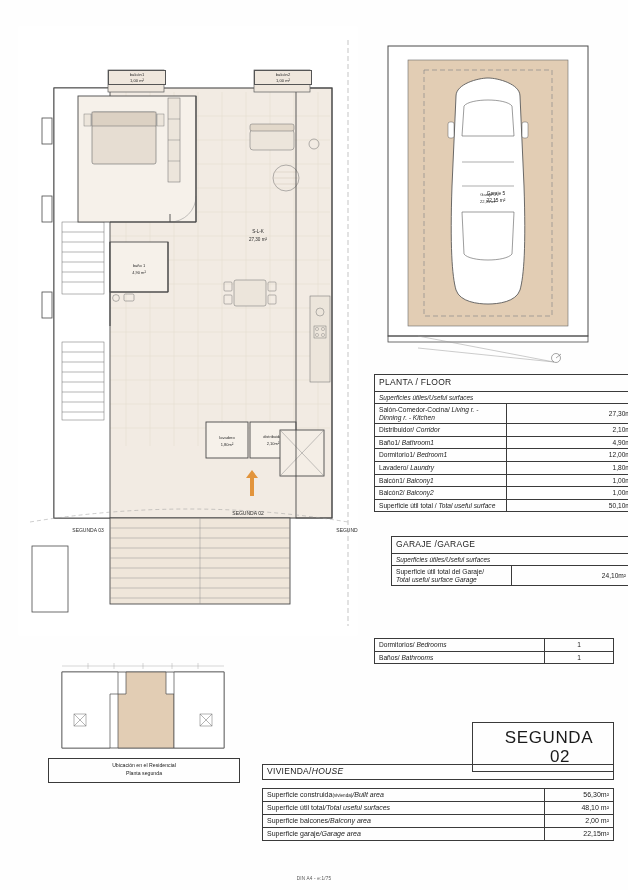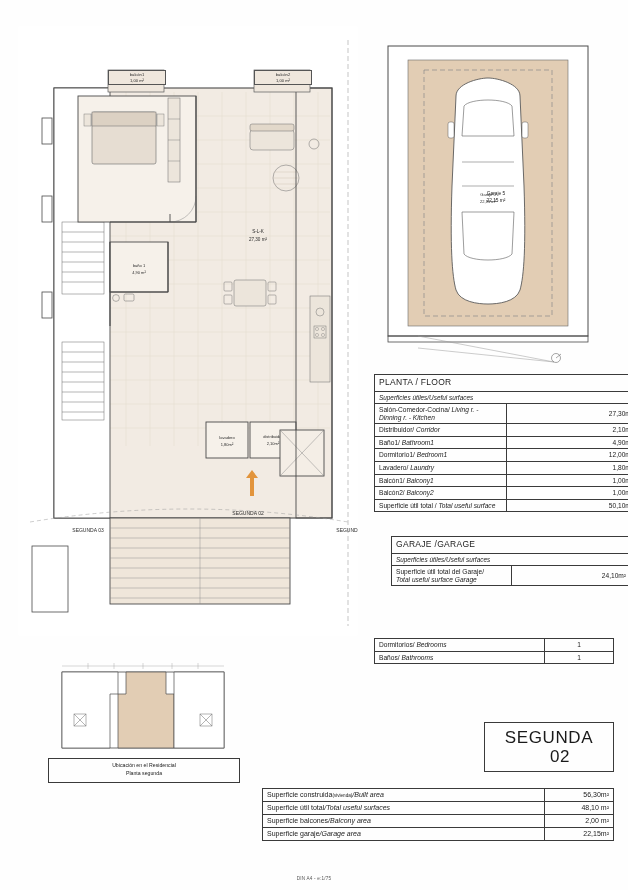--- a/index.html
+++ b/index.html
@@ -105,20 +105,21 @@
     right: 14px;
     top: 722px;
     width: 128px;
     height: 48px;
     border: 0.8px solid #3a3a3a;
     display: flex;
     flex-direction: column;
     align-items: center;
     justify-content: center;
     line-height: 1.0;
+    padding-left: 12px;
   }
   .badge .b1 { font-size: 17px; letter-spacing: .6px; }
   .badge .b2 { font-size: 17px; letter-spacing: .6px; margin-top: 2px; margin-left: 22px; }
 
   .ubic {
     position: absolute;
     left: 48px;
     top: 758px;
     width: 190px;
     border: 0.6px solid #3a3a3a;
@@ -475,20 +476,31 @@
         </tr>
       </tbody>
     </table>
   </div>
 
   <div class="badge">
     <div class="b1">SEGUNDA</div>
     <div class="b2">02</div>
   </div>
 
+  <div class="t-house">
+    <table class="tbl">
+      <tbody>
+        <tr>
+          <td class="hdr-cell">
+            <span>VIVIENDA/</span><span class="ital">HOUSE</span>
+          </td>
+        </tr>
+      </tbody>
+    </table>
+  </div>
 
   <div class="t-summary">
     <table class="tbl">
       <tbody>
         <tr>
           <td style="font-size:7px;">
             <span>Superficie construida</span><span style="font-size:4.6px;">(vivienda)</span><span class="ital">/Built area</span>
           </td>
           <td class="val" style="font-size:7px;">56,30m²</td>
         </tr>

